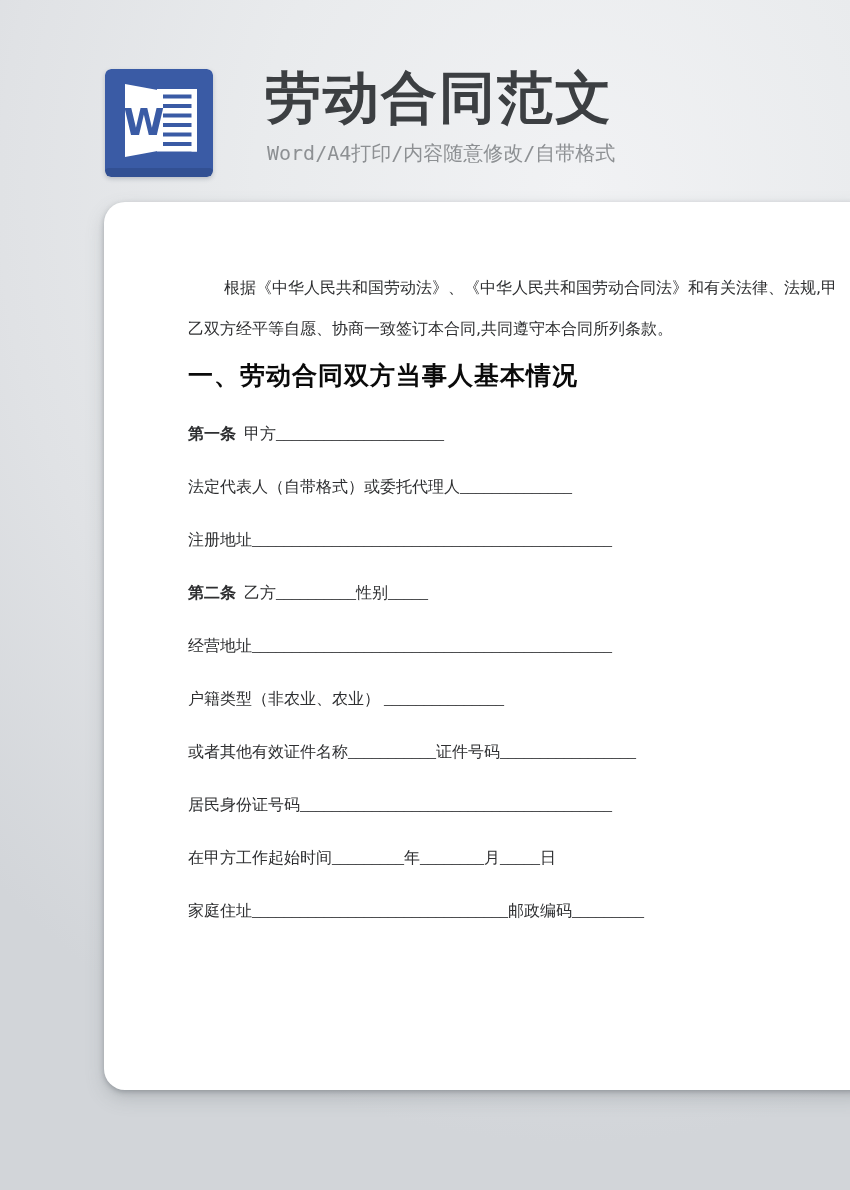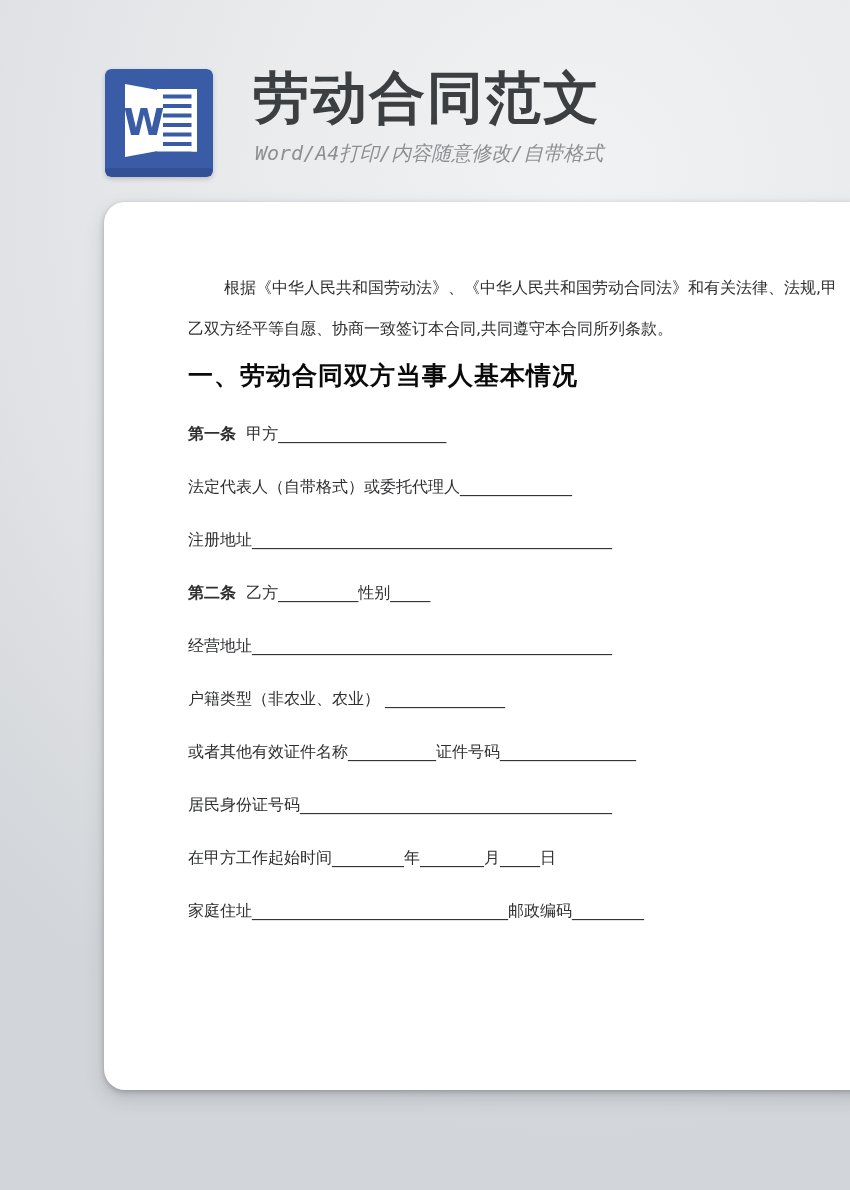--- a/index.html
+++ b/index.html
@@ -11,51 +11,50 @@
     position:relative; width:850px; height:1190px; overflow:hidden;
     background: radial-gradient(100% 80% at 68% 16%,
       #f1f2f4 0%, #e9ebed 38%, #e0e2e5 68%, #d2d5d9 100%);
   }
   
   .header { position:absolute; left:105px; top:69px; display:flex; align-items:flex-start; }
   .word-icon {
     width:108px; height:108px; border-radius:6px; flex:0 0 auto;
     box-shadow: 0 2px 4px rgba(60,70,90,.25);
   }
-  .header-text { margin-left:40px; }
+  .header-text { margin-left:52px; }
   .title {
     margin:0; font-size:56px; line-height:58px; font-weight:bold;
     color:#3c3f42; letter-spacing:2px; white-space:nowrap;
   }
   .subtitle {
     margin:14px 0 0 2px; font-size:20px; line-height:24px; color:#8d9093;
     font-family:"DejaVu Sans Mono","Liberation Mono",monospace;
     white-space:nowrap;
-    font-style:italic;
   }
   
   .page {
     position:absolute; left:104px; top:202px; width:772px; height:888px;
     background:#ffffff;
     box-shadow: 0 2px 5px rgba(100,106,112,.45), 0 8px 18px rgba(100,106,112,.25);
     box-sizing:border-box;
     padding:65px 36px 0 84px;
     border-radius:21px;
   }
   .intro {
     margin:0; font-size:16px; line-height:41px; color:#2e2f31;
     text-indent:36px; letter-spacing:0;
   }
   .heading {
     margin:12px 0 1px 0; font-size:25px; line-height:30px; font-weight:bold;
     color:#0a0a0a; letter-spacing:1px; white-space:nowrap;
   }
   .form-line {
     margin:33px 0 0 0; font-size:16px; line-height:20px; color:#2e2f31;
-    letter-spacing:0; white-space:pre;
+    letter-spacing:0; white-space:pre;font-family:Liberation Serif, serif;
   }
   .form-line strong { font-weight:bold; }
 </style>
 </head>
 <body>
 
 <div class="canvas">
 
   <div class="header">
     <svg class="word-icon" viewBox="0 0 108 108" xmlns="http://www.w3.org/2000/svg" aria-hidden="true">

